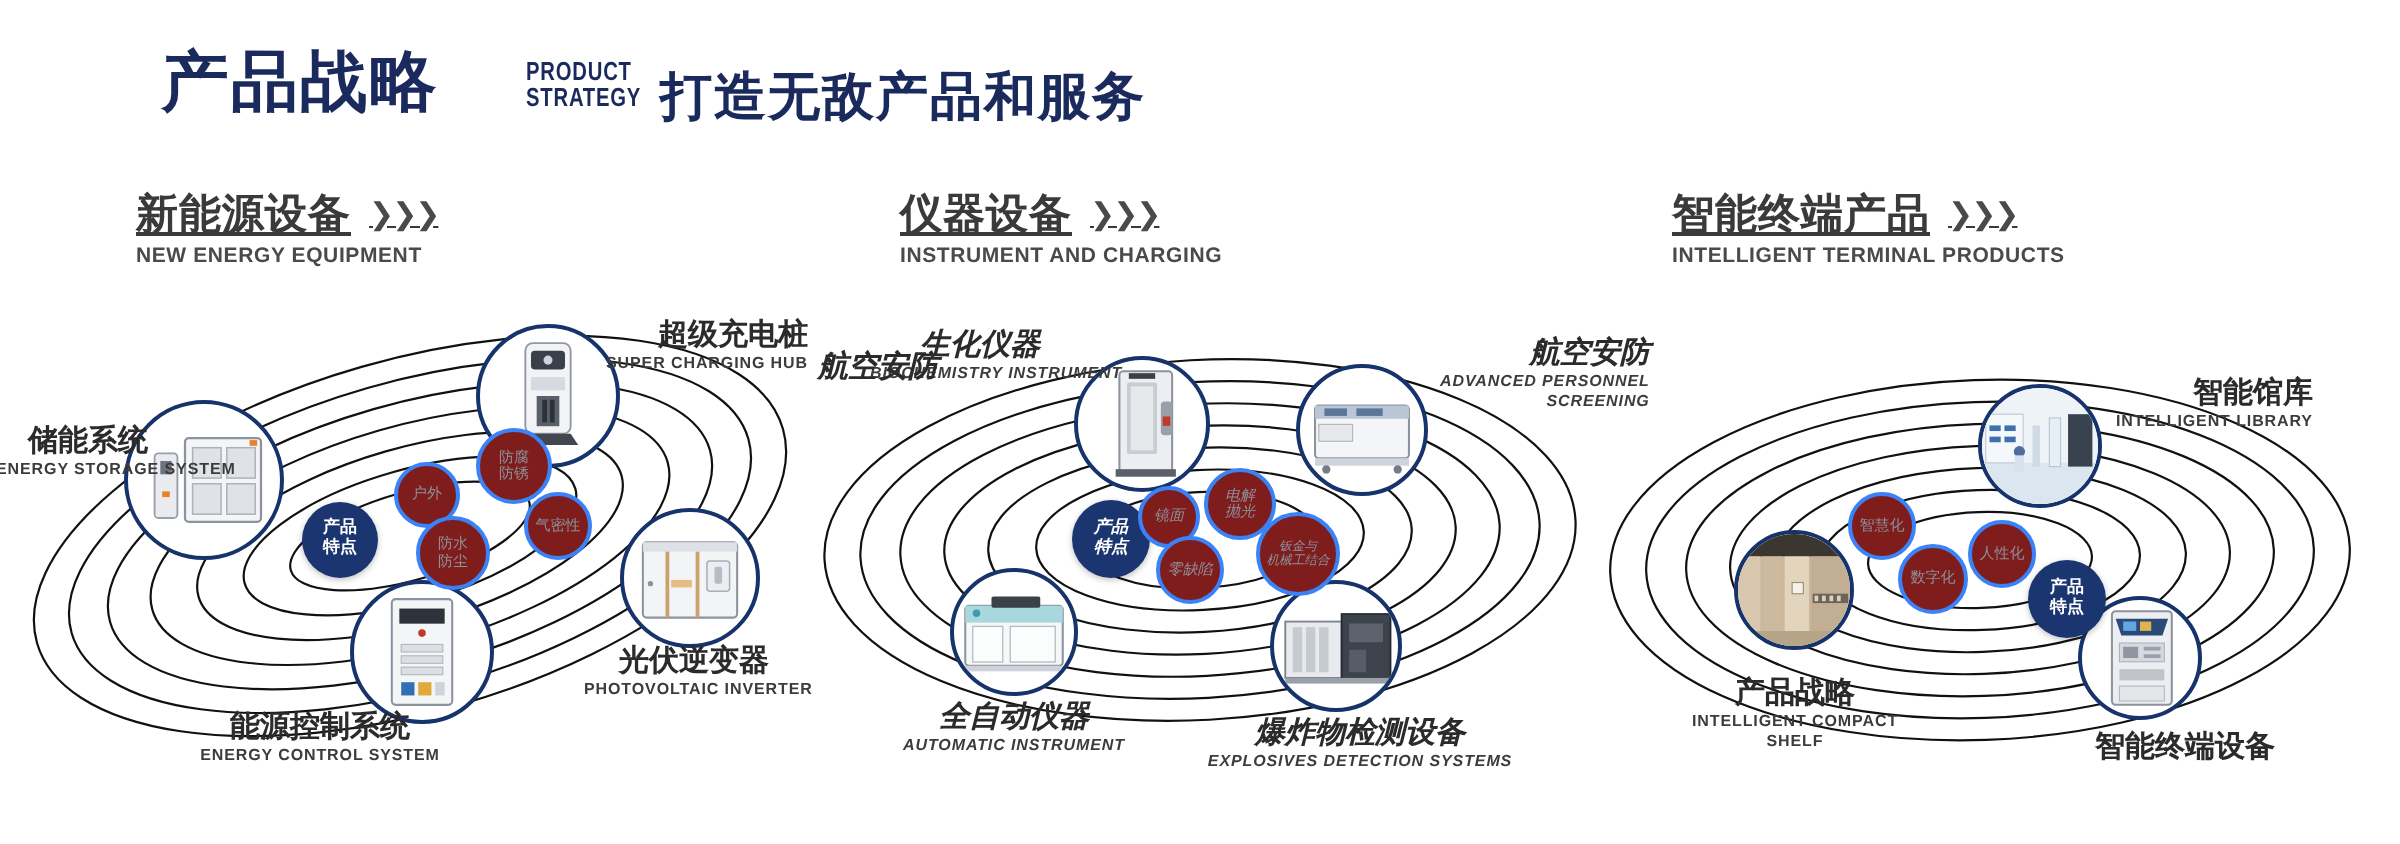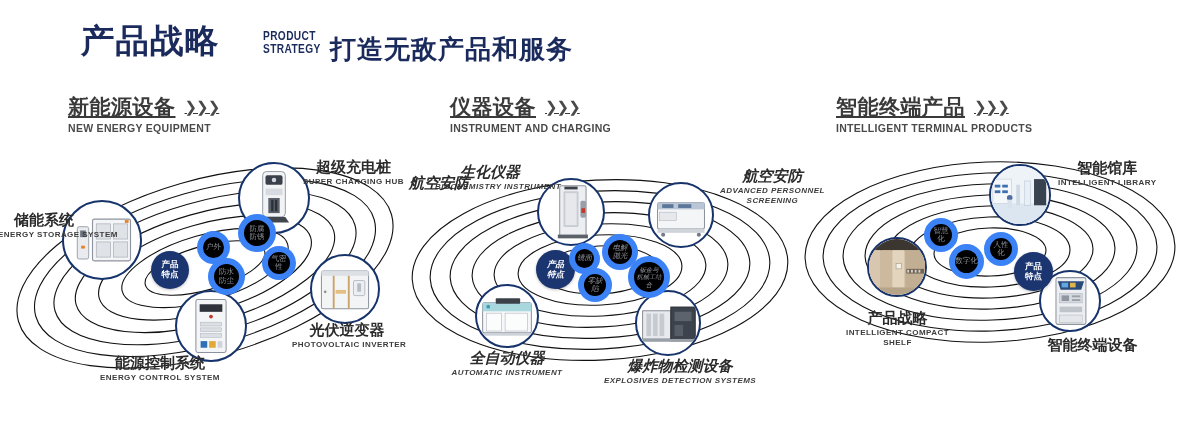--- a/index.html
+++ b/index.html
@@ -56,34 +56,34 @@
     display:flex;align-items:center;justify-content:center;
   }
   .node .art{width:100%;height:100%;position:relative;}
 
   
   .bub{
     position:absolute;border-radius:50%;box-sizing:border-box;
     display:flex;align-items:center;justify-content:center;text-align:center;
     font-family:"DejaVu Sans",sans-serif;line-height:1.12;
   }
-  .bub.ghost{border:6px solid #3b82f6;background:#000000;color:#8d9099;font-size:7.5px;}
+  .bub.ghost{border:2px solid #3b82f6;background:#7f1d1d;color:#8d9099;font-size:7.5px;}
   .bub.core{
     background:#1b3570;color:#fff;font-weight:bold;font-size:8.5px;border:none;
     box-shadow:0 1px 3px rgba(0,0,0,.25);
   }
 
   
   .lbl{position:absolute;white-space:nowrap;}
   .lbl .cn{font-size:15px;font-weight:bold;color:#2b2b2b;font-family:"DejaVu Sans",sans-serif;line-height:1.1;}
   .lbl .en{font-size:8px;font-weight:bold;color:#3c3c3c;letter-spacing:.45px;
            font-family:"Liberation Sans",sans-serif;line-height:1.25;margin-top:1px;}
   .lbl.r{text-align:right;}
   .lbl.c{text-align:center;}
-  .lbl.l{text-align:center;}
+  .lbl.l{text-align:right;}
 </style>
 </head>
 <body>
 
 <div class="page">
 
   <div class="header">
     <span class="hdr-cn">产品战略</span>
     <span class="hdr-en">
       <div>PRODUCT</div>
@@ -322,21 +322,21 @@
     <div class="bub ghost" style="left:178px;top:118px;width:34px;height:34px;">
       <span>零缺陷</span>
     </div>
     <div class="bub ghost" style="left:228px;top:106px;width:42px;height:42px;">
       <span style="font-size:6.3px">
         <span>钣金与</span><br><span>机械工结合</span>
       </span>
     </div>
   </div>
 
-  <div class="cluster" style="left:790px;top:132px;">
+  <div class="cluster" style="left:790px;top:160px;">
 
     <svg class="orbits" viewBox="0 0 400 250">
       <g fill="none" stroke="#111111" stroke-width="1.1" transform="rotate(-2 200 120)">
         <ellipse cx="200" cy="120" rx="56" ry="24"></ellipse>
         <ellipse cx="200" cy="120" rx="80" ry="35"></ellipse>
         <ellipse cx="200" cy="120" rx="103" ry="46"></ellipse>
         <ellipse cx="200" cy="120" rx="125" ry="57"></ellipse>
         <ellipse cx="200" cy="120" rx="147" ry="68"></ellipse>
         <ellipse cx="200" cy="120" rx="167" ry="79"></ellipse>
         <ellipse cx="200" cy="120" rx="185" ry="90"></ellipse>

